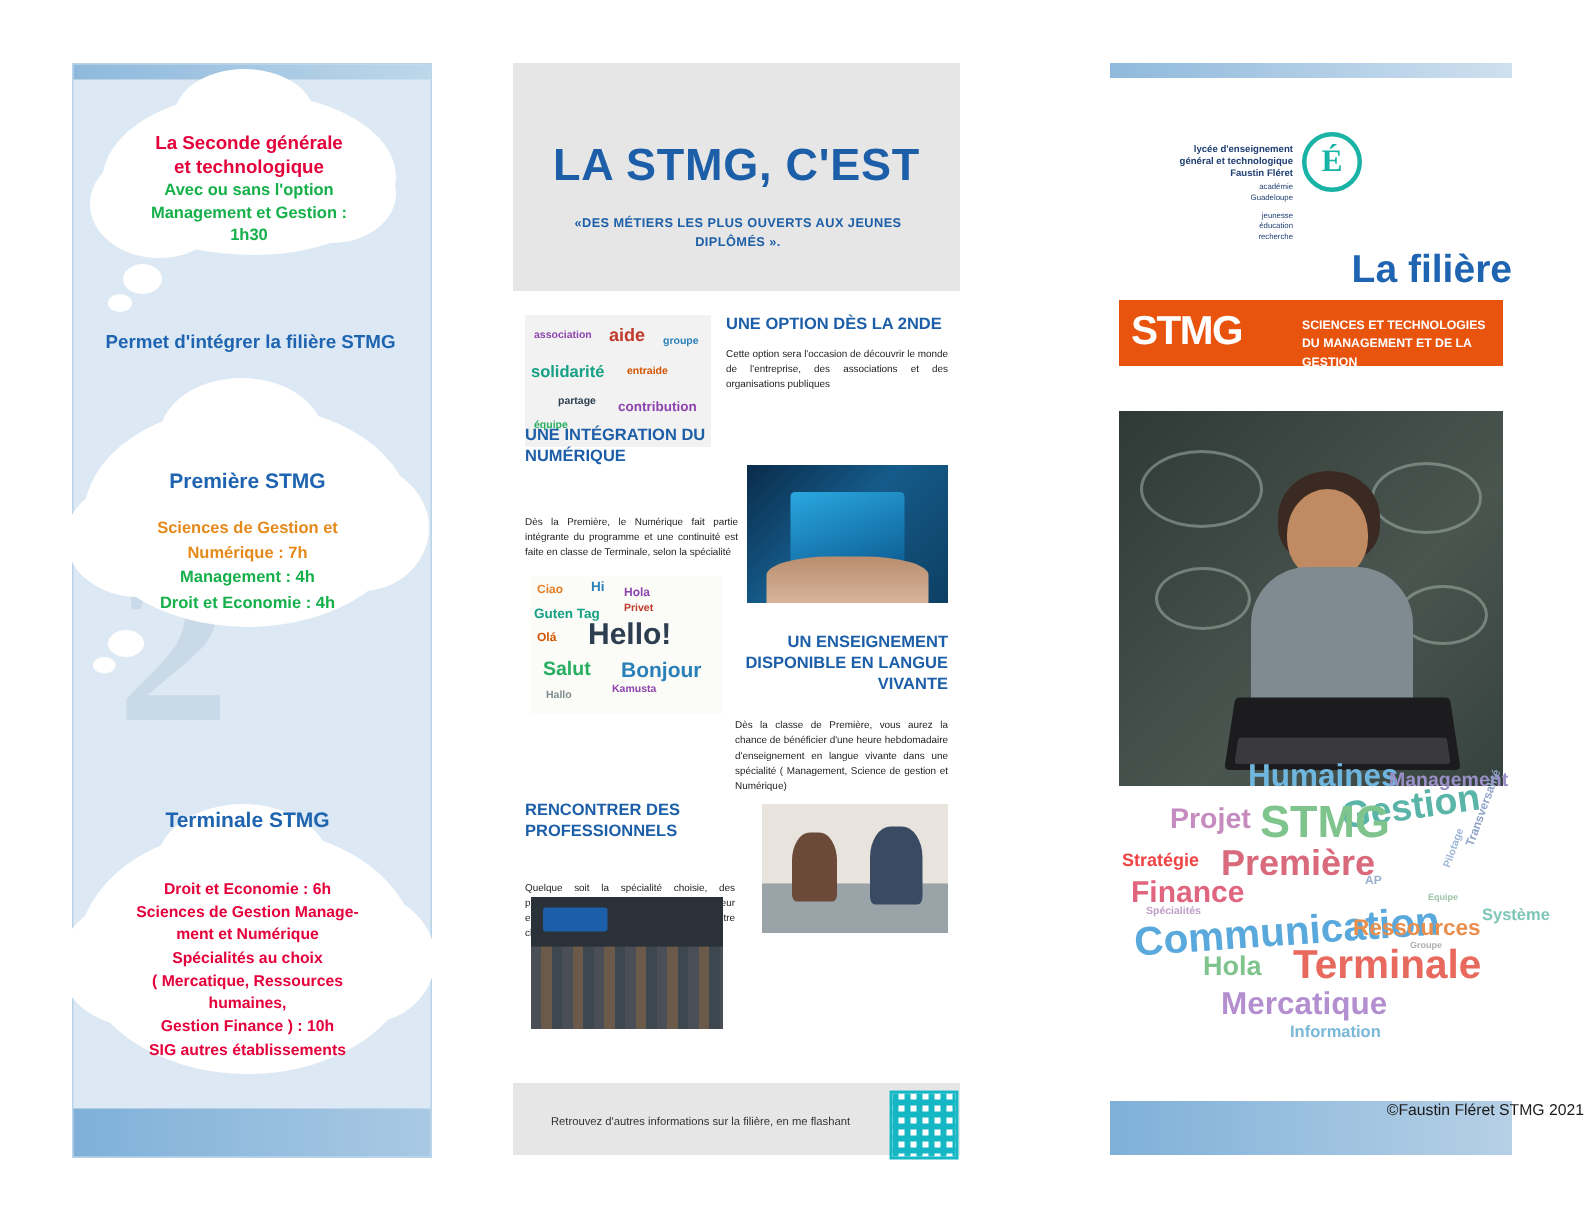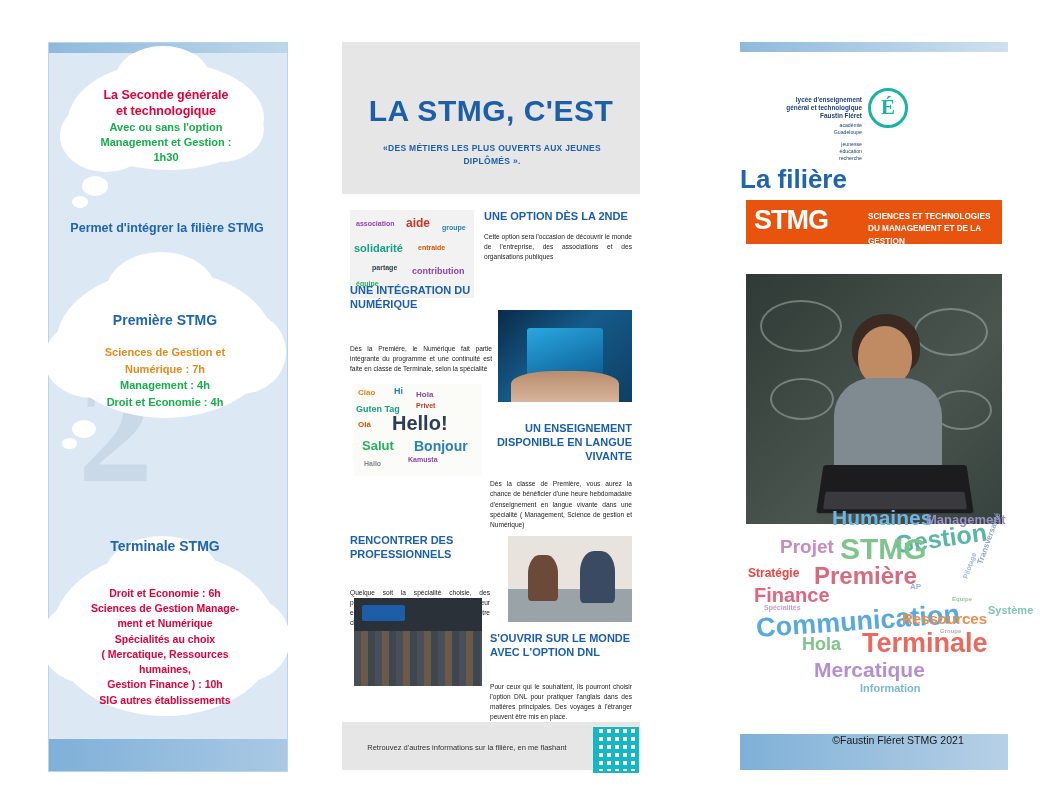--- a/index.html
+++ b/index.html
@@ -105,32 +105,32 @@
         linear-gradient(90deg,#15b7c4 0 4px,transparent 4px 8px),
         linear-gradient(0deg,#15b7c4 0 4px,transparent 4px 8px);
       background-size:8px 8px;border:2px solid #15b7c4;}
 
   
   .panel3{position:absolute;left:740px;top:42px;width:268px;height:728px;background:#ffffff;}
   .p3-top{position:absolute;left:0;top:0;width:268px;height:10px;
           background:linear-gradient(to right,#8fb9dc,#cfe0ef);}
   .p3-bottom{position:absolute;left:0;bottom:0;width:268px;height:36px;
           background:linear-gradient(to right,#7fb0d8,#b6d0e6);}
-  .p3-foot-txt{position:absolute;left:0;bottom:24px;width:316px;text-align:center;font-size:10.5px;color:#1a1a1a;}
+  .p3-foot-txt{position:absolute;left:0;bottom:24px;width:316px;text-align:right;font-size:10.5px;color:#1a1a1a;}
 
   .logo{position:absolute;left:12px;top:24px;width:150px;height:66px;}
   .logo-txt{position:absolute;left:18px;top:30px;width:92px;text-align:right;font-size:6.4px;color:#1f3f73;
             line-height:1.25;font-weight:bold;}
   .logo-txt2{position:absolute;left:18px;top:56px;width:92px;text-align:right;font-size:5.2px;color:#1f3f73;
             line-height:1.35;}
   .logo-e{position:absolute;left:116px;top:22px;width:34px;height:34px;border:3px solid #19b3a6;
           border-radius:50%;color:#19b3a6;font-size:21px;font-weight:bold;text-align:center;line-height:32px;
           font-family:"Liberation Serif",serif;}
 
-  .p3-filiere{position:absolute;left:0;top:122px;width:268px;text-align:left;color:#1f64b0;
+  .p3-filiere{position:absolute;left:0;top:122px;width:268px;text-align:right;color:#1f64b0;
               font-size:26px;font-weight:bold;}
 
   .stmg-band{position:absolute;left:6px;top:158px;width:256px;height:44px;background:#e8530e;}
   .stmg-band .big{position:absolute;left:8px;top:5px;color:#fff;font-size:27px;font-weight:bold;
      letter-spacing:-1px;font-family:"Liberation Sans",sans-serif;}
   .stmg-band .small{position:absolute;left:122px;top:11px;color:#fff;font-size:8.2px;font-weight:bold;
      line-height:1.5;}
 
   .photo{position:absolute;left:6px;top:232px;width:256px;height:250px;background:#3f4a46;overflow:hidden;}
   .photo .board{position:absolute;left:0;top:0;width:100%;height:100%;
@@ -256,24 +256,20 @@
     <div class="wall"></div>
     <div class="table"></div>
     <div class="p1f"></div>
     <div class="p2f"></div>
   </div>
 
   <div class="thumb tw5" style="left:12px;top:556px;width:128px;height:88px;">
     <div class="sky"></div>
     <div class="crowd"></div>
     <div class="board"></div>
-  </div>
-  <div class="sec" style="left:148px;top:590px;width:142px;">
-    <div class="sec-title">S'ouvrir sur le monde avec l'option DNL</div>
-    <div class="sec-body" style="margin-top:22px;">Pour ceux qui  le souhaitent, ils pourront choisir l'option DNL pour pratiquer l'anglais dans des matières principales. Des voyages à l'étranger peuvent être mis en place.</div>
   </div>
 
   <div class="p2-foot"></div>
   <div class="p2-foot-txt">Retrouvez d'autres informations sur la filière, en me flashant</div>
 </div>
 <div class="qr"></div>
 
 <div class="panel3">
   <div class="p3-top"></div>
   <div class="p3-bottom"></div>

